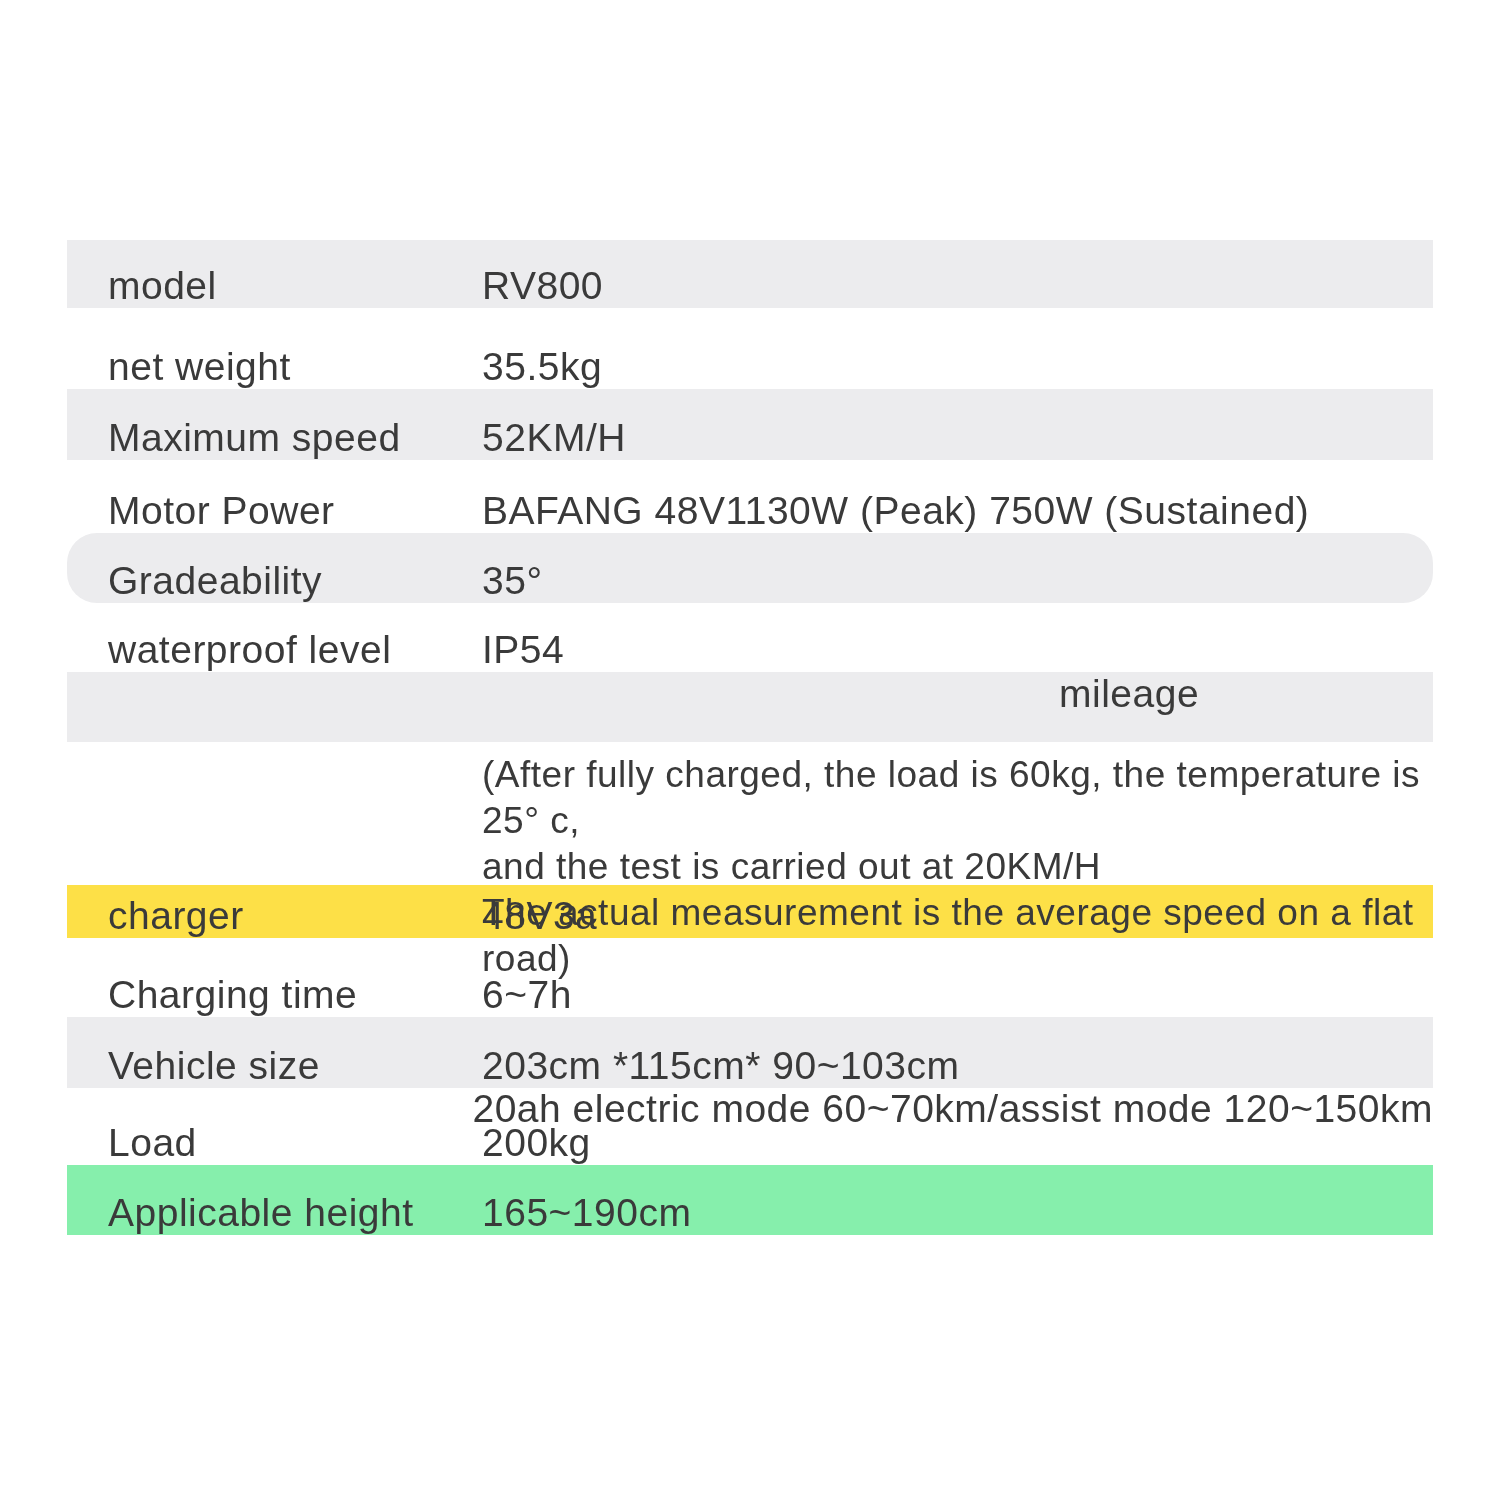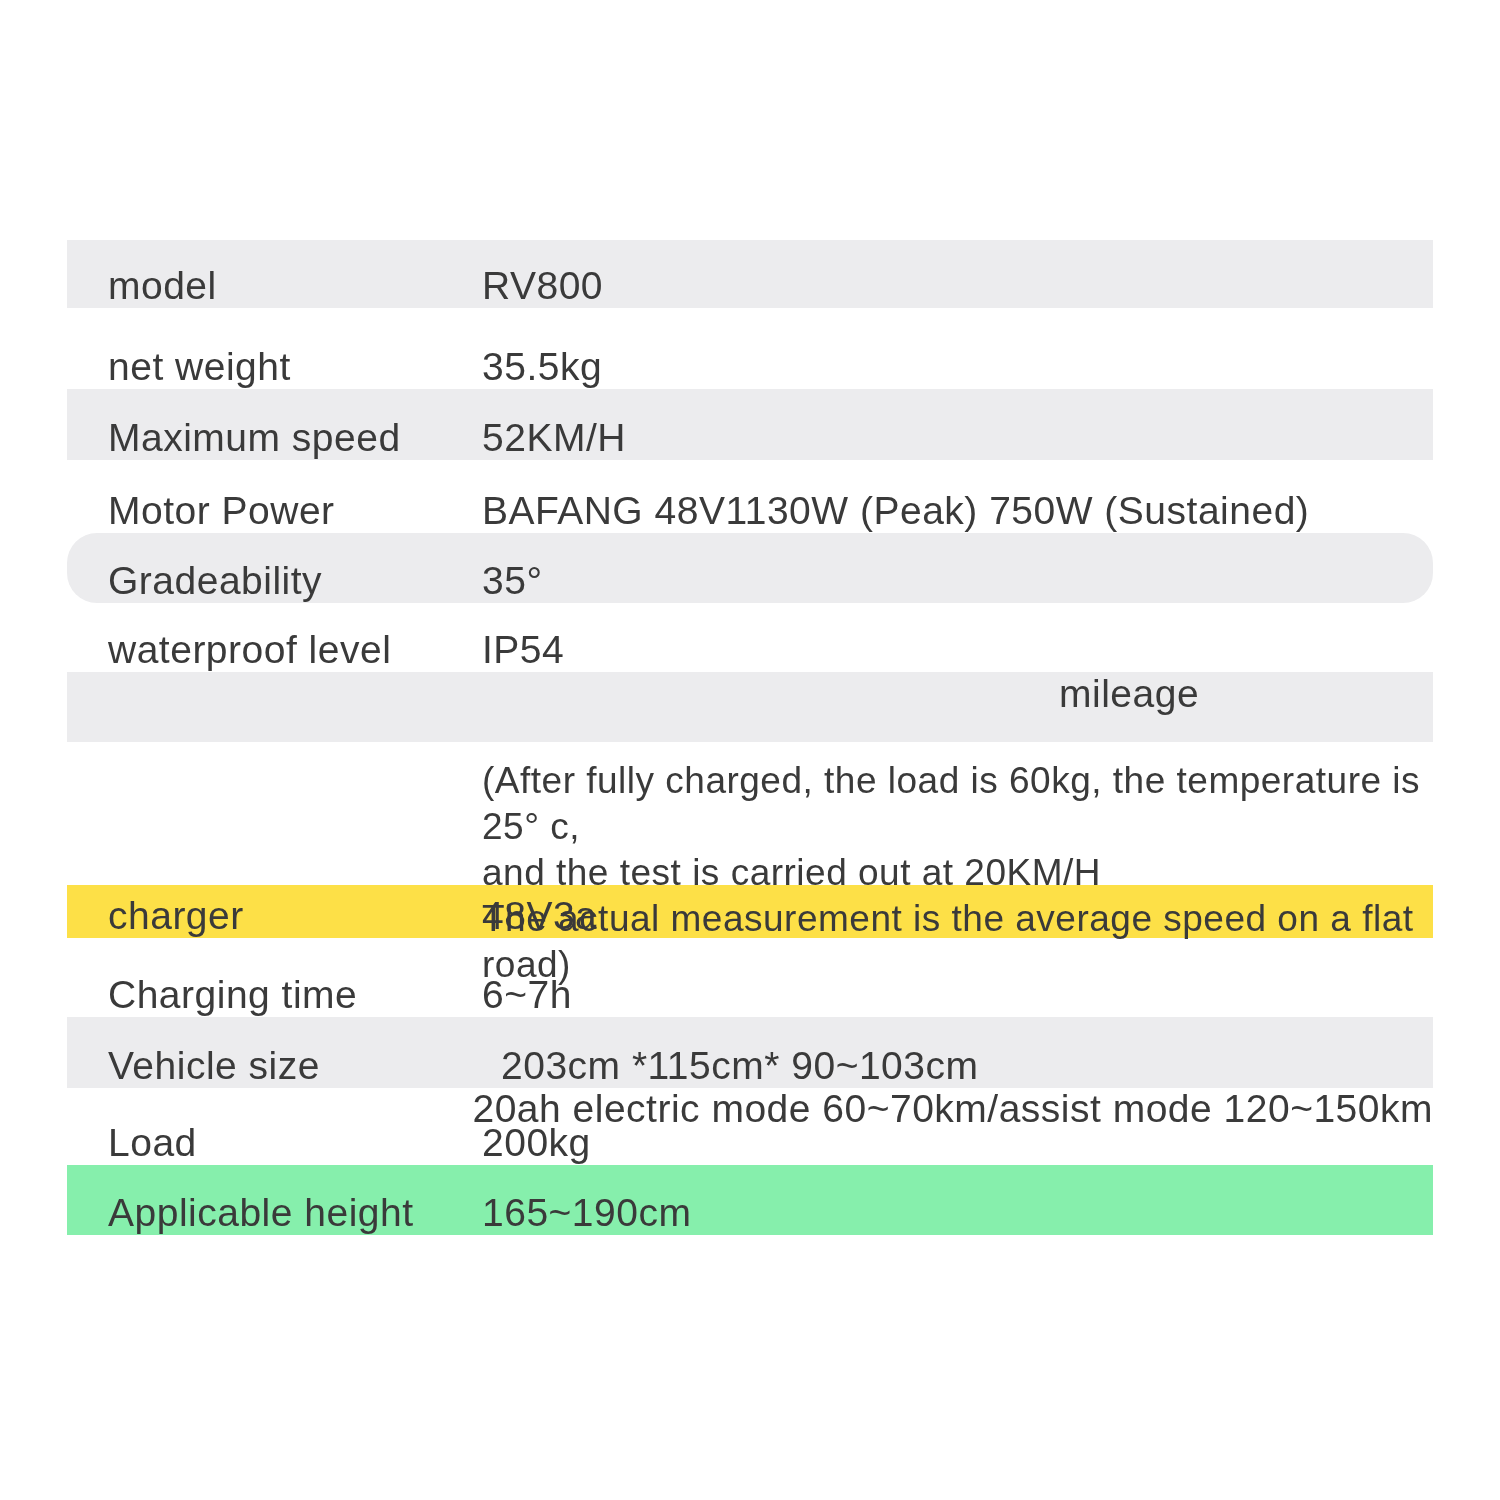--- a/index.html
+++ b/index.html
@@ -40,21 +40,21 @@
   .shaded {
     background: #ececee;
   }
   .note-row {
     align-items: flex-start;
   }
   .note-row .value {
     white-space: normal;
     font-size: 37px;
     line-height: 46px;
-    padding-top: 16px;
+    padding-top: 10px;
   }
 </style>
 </head>
 <body style="color: rgb(58, 58, 58); background: rgb(255, 255, 255);">
 
 <div class="spec-table">
 
   <div class="row shaded" style="height: 68px; background: rgb(236, 236, 238);">
     <div class="label">model</div>
     <div class="value">RV800</div>
@@ -102,21 +102,21 @@
   <div class="row shaded" style="height: 53px; background: #fde047;">
     <div class="label">charger</div>
     <div class="value">48V3a</div>
   </div>
 
   <div class="row" style="height:79px">
     <div class="label">Charging time</div>
     <div class="value">6~7h</div>
   </div>
 
-  <div class="row shaded" style="height: 71px; background: rgb(236, 236, 238); gap: 19px;">
+  <div class="row shaded" style="height: 71px; background: rgb(236, 236, 238);">
     <div class="label">Vehicle size</div>
     <div class="value">203cm *115cm* 90~103cm</div>
   </div>
 
   <div class="row" style="height:77px">
     <div class="label">Load</div>
     <div class="value">200kg</div>
   </div>
 
   <div class="row shaded" style="height: 70px; background: #86efac;">

